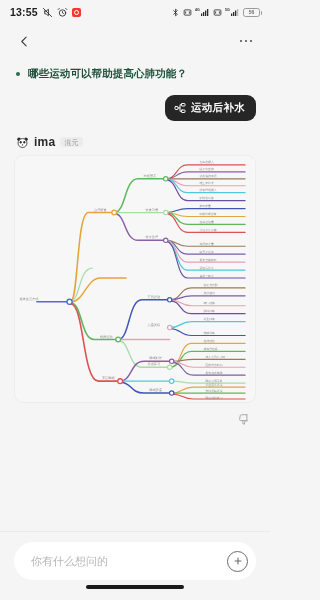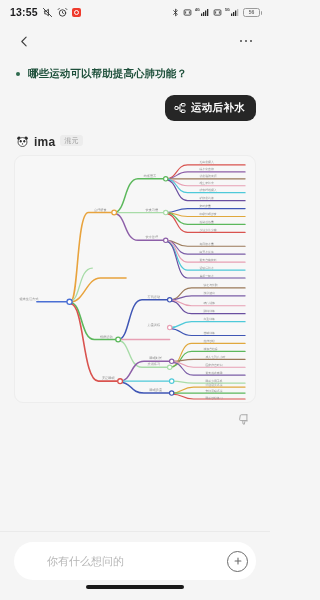--- a/index.html
+++ b/index.html
@@ -36,37 +36,37 @@
   .qitem{display:flex;align-items:flex-start;gap:8px;margin-bottom:16px;font-family:Liberation Serif, serif;}
   .qdot{width:4px;height:4px;border-radius:50%;background:#2f6b4f;margin-top:6px;flex:0 0 4px;}
   .qtext{font-size:10.5px;line-height:1.45;color:#1d4f3a;font-weight:600;letter-spacing:.1px;}
 
   
   .genrow{display:flex;justify-content:flex-end;padding:0 14px 0 0;margin-top:-2px;}
   .genbtn{display:inline-flex;align-items:center;gap:5px;background:#262626;color:#fff;border-radius:9px;padding:6px 11px 6px 9px;cursor:pointer;}
   .genbtn .lbl{font-size:10.5px;font-weight:700;letter-spacing:.3px;}
 
   
-  .brandrow{display:flex;align-items:flex-start;gap:5px;padding:14px 0 6px 16px;}
+  .brandrow{display:flex;align-items:center;gap:5px;padding:14px 0 6px 16px;}
   .brand-logo{width:13px;height:13px;display:flex;align-items:center;justify-content:center;}
   .brand-name{font-size:12px;font-weight:800;color:#2b2b2b;letter-spacing:.2px;}
   .brand-badge{font-size:7px;color:#9a9a9a;background:#ececec;border-radius:3px;padding:2px 4px 1.5px;line-height:1;letter-spacing:.3px;}
 
   
   .mapcard{margin:0 14px;background:#f7f7f7;border:1px solid #ededed;border-radius:9px;height:246px;overflow:hidden;position:relative;}
   .mapcard svg{display:block;width:100%;height:100%;}
   .nlabel{font-family:"Liberation Sans",sans-serif;fill:#8c8c8c;}
 
   .fbrow{display:flex;justify-content:flex-end;padding:9px 18px 0 0;}
   .fbbtn{width:16px;height:16px;cursor:pointer;display:flex;align-items:center;justify-content:center;}
 
   
   .composer{flex:0 0 auto;padding:10px 14px 6px;box-sizing:border-box;border-top:1px solid #eaeaea;background:#f5f5f5;}
   .cbox{height:38px;background:#fff;border-radius:19px;display:flex;align-items:center;padding:0 8px 0 15px;box-sizing:border-box;}
-  .cbox input{flex:1;border:0;outline:0;background:transparent;font-size:11px;color:#2b2b2b;font-family:"Liberation Sans",sans-serif;margin-left:16px;}
+  .cbox input{flex:1;border:0;outline:0;background:transparent;font-size:11px;color:#2b2b2b;font-family:"Liberation Sans",sans-serif;}
   .cbox input::placeholder{color:#b6b6b6;}
   .plusbtn{width:19px;height:19px;border:1.3px solid #6b6b6b;border-radius:50%;display:flex;align-items:center;justify-content:center;flex:0 0 19px;cursor:pointer;}
   .homebar{height:14px;display:flex;align-items:center;justify-content:center;}
   .homebar i{display:block;width:98px;height:3.4px;border-radius:2px;background:#1a1a1a;}
 </style>
 </head>
 <body>
 
 <div class="phone">
 

